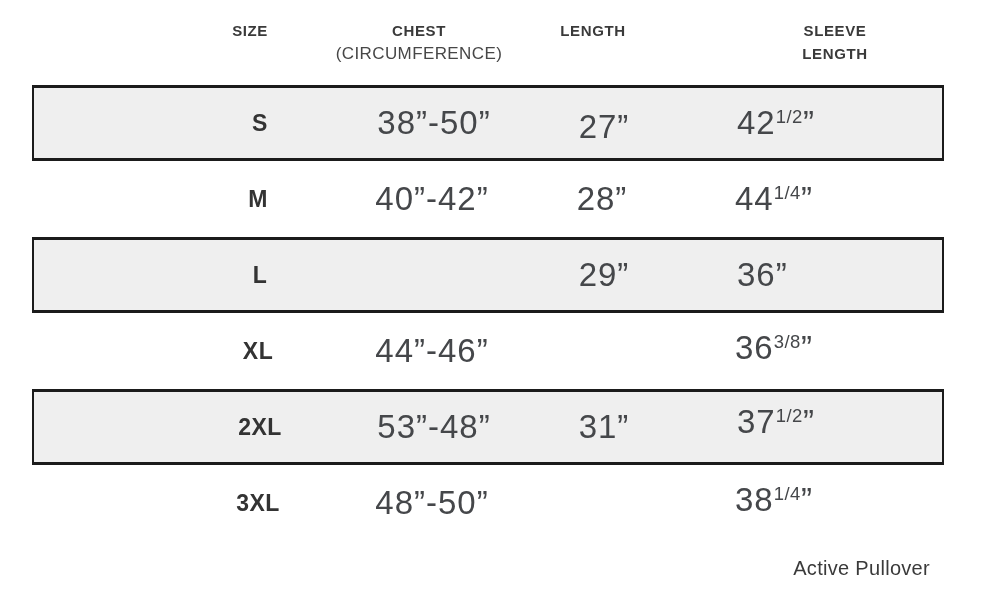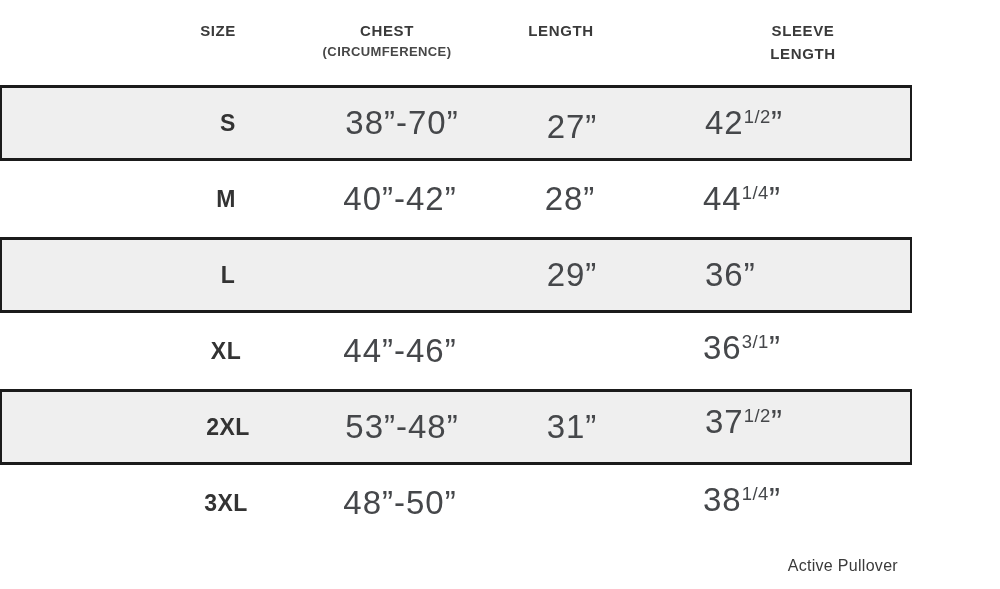--- a/index.html
+++ b/index.html
@@ -3,26 +3,27 @@
 <meta charset="utf-8">
 <style>
   * { margin:0; padding:0; box-sizing:border-box; }
   html,body { background:#ffffff; }
   .size-chart {
     position:relative;
     width:912px; height:589px;
     background:#ffffff;
     font-family:"Liberation Sans", sans-serif;
     overflow:hidden;
+    margin-left:32px;
   }
   
   .thead { position:relative; height:85px; }
   .hcell { position:absolute; top:22px; text-align:center; color:#3a3a3a; }
   .hline1 { font-size:15px; font-weight:700; letter-spacing:0.6px; line-height:1.25; }
-  .hline2 { font-size:13px; font-weight:700; letter-spacing:0.4px; margin-top:3px; color:#474747; }
+  .hline2 { font-size:17px; font-weight:400; letter-spacing:0.4px; margin-top:3px; color:#474747; }
   .hline2b { font-size:15px; font-weight:700; letter-spacing:0.6px; margin-top:4px; }
   .h-size   { left:120px; width:196px; }
   .h-chest  { left:287px; width:200px; }
   .h-length { left:461px; width:200px; }
   .h-sleeve { left:703px; width:200px; text-align:center; }
   
   .row { position:relative; height:76px; background:#ffffff; }
   .row.stripe {
     background:#efefef;
     border:2px solid #1b1b1b;
@@ -40,21 +41,21 @@
   .c-length { left:488px; width:164px; text-align:center; }
   .c-sleeve { left:703px; width:250px; text-align:left; }
   sup.frac  { font-size:0.56em; vertical-align:0.58em; letter-spacing:0.5px; }
   
   .dn4 { transform:translateY(calc(-50% + 4px)); }
   .up3 { transform:translateY(calc(-50% - 3px)); }
   .up5 { transform:translateY(calc(-50% - 5px)); }
   
   .footer-label {
     position:absolute; top:557px; right:14px;
-    font-size:16px; color:#3a3a3a; letter-spacing:0.3px;
+    font-size:20px; color:#3a3a3a; letter-spacing:0.3px;
   }
 </style>
 </head>
 <body>
 
 <div class="size-chart">
 
   <div class="thead">
     <div class="hcell h-size">
       <div class="hline1">SIZE</div>
@@ -67,42 +68,42 @@
       <div class="hline1">LENGTH</div>
     </div>
     <div class="hcell h-sleeve">
       <div class="hline1">SLEEVE</div>
       <div class="hline2b">LENGTH</div>
     </div>
   </div>
 
   <div class="row stripe">
     <div class="cell c-size">S</div>
-    <div class="cell c-chest">38”-70”</div>
+    <div class="cell c-chest">38”-50”</div>
     <div class="cell c-length dn4">27”</div>
     <div class="cell c-sleeve"><span>42</span><sup class="frac">1/2</sup><span>”</span></div>
   </div>
 
   <div class="row">
     <div class="cell c-size">M</div>
     <div class="cell c-chest">40”-42”</div>
     <div class="cell c-length">28”</div>
     <div class="cell c-sleeve"><span>44</span><sup class="frac">1/4</sup><span>”</span></div>
   </div>
 
   <div class="row stripe">
     <div class="cell c-size">L</div>
     <div class="cell c-length">29”</div>
     <div class="cell c-sleeve"><span>36</span><sup class="frac"></sup><span>”</span></div>
   </div>
 
   <div class="row">
     <div class="cell c-size">XL</div>
     <div class="cell c-chest">44”-46”</div>
-    <div class="cell c-sleeve up3"><span>36</span><sup class="frac">3/1</sup><span>”</span></div>
+    <div class="cell c-sleeve up3"><span>36</span><sup class="frac">3/8</sup><span>”</span></div>
   </div>
 
   <div class="row stripe">
     <div class="cell c-size">2XL</div>
     <div class="cell c-chest">53”-48”</div>
     <div class="cell c-length">31”</div>
     <div class="cell c-sleeve up5"><span>37</span><sup class="frac">1/2</sup><span>”</span></div>
   </div>
 
   <div class="row">

